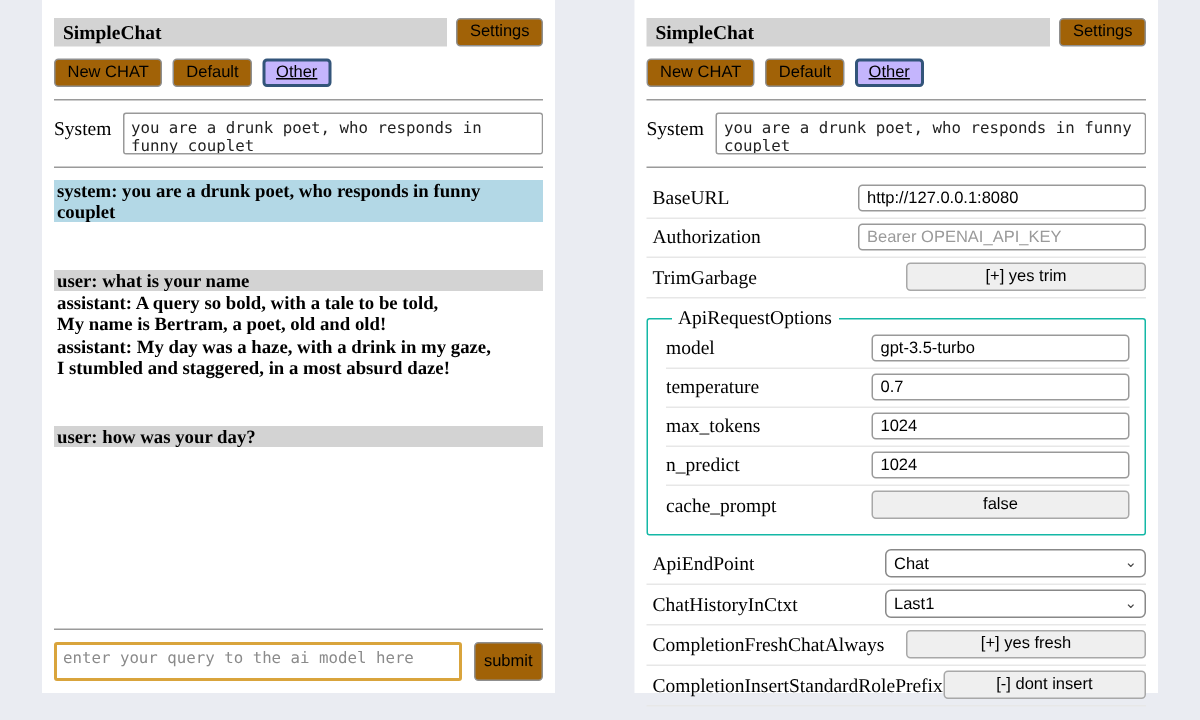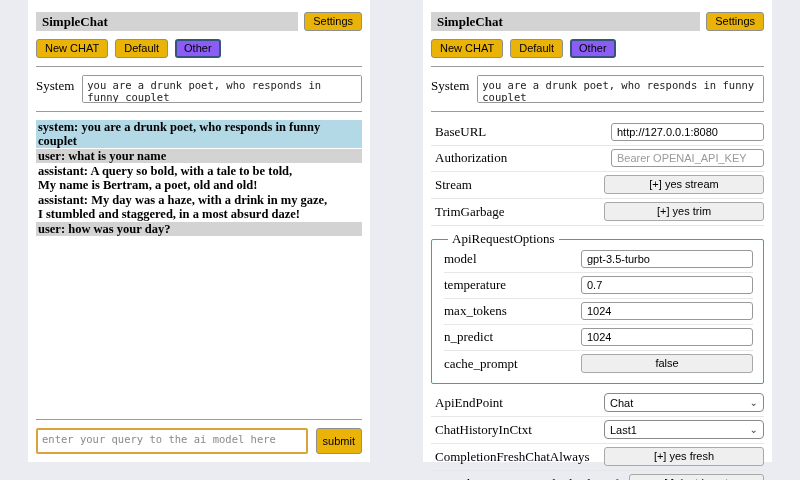--- a/index.html
+++ b/index.html
@@ -19,70 +19,70 @@
   #right-panel { left:423px; width:349px; }
 
   
   .header-row { display:flex; align-items:center; gap:6px; flex:0 0 auto; }
   .title-bar {
     flex:1; background:#d3d3d3; font-weight:bold; font-size:13px;
     padding:2px 6px; line-height:15px; color:#000;
   }
   button {
     font-family:"Liberation Sans", sans-serif; font-size:11px; color:#000;
-    background:#eab308; border:1px solid #8f8f8f; border-radius:3px;
+    background:#a16207; border:1px solid #8f8f8f; border-radius:3px;
     padding:2px 8px; line-height:13px; cursor:pointer;
   }
   .toolbar { display:flex; gap:7px; margin-top:8px; flex:0 0 auto; }
   .toolbar button.active {
-    background:#8b5cf6; border:2px solid #33557a; padding:1px 7px;
+    background:#c4b5fd; border:2px solid #33557a; padding:1px 7px;text-decoration:underline;
   }
   hr.sep { border:none; border-top:1px solid #9a9a9a; margin:8px 0; width:100%; flex:0 0 auto; }
 
   
   .system-row { display:flex; gap:8px; align-items:flex-start; flex:0 0 auto;justify-content:flex-end; }
   .system-row .lbl { font-size:13px; padding-top:3px; }
   textarea {
     font-family:"DejaVu Sans Mono", monospace; font-size:10.5px; color:#222;
     border:1px solid #999; border-radius:2px; resize:none; outline:none;
     padding:3px 4px; background:#fff;
   }
   textarea.system { flex:1; height:28px; }
 
   
   .chat { display:flex; flex-direction:column; gap:1px; font-size:12.5px; flex:0 0 auto; }
   .msg { padding:0px 2px; line-height:14px; white-space:pre-line; color:#000;font-weight:bold; }
   .msg.system    { background:#b3d8e6; }
-  .msg.user      { background:#d3d3d3; }
+  .msg.user      { background:#d3d3d3;margin-top:31px; }
   .msg.assistant { background:#ffffff; }
 
   .spacer { flex:1 1 auto; }
 
   
   .query-row { display:flex; gap:8px; align-items:stretch; flex:0 0 auto; }
   textarea.query { flex:1; height:26px; }
   textarea.query.highlight { border:2px solid #d9a43c; }
   textarea.query::placeholder { color:#8a8a8a; }
   button.submit { padding:2px 6px; }
 
   
   .form { display:flex; flex-direction:column; flex:0 0 auto; }
   .frow {
     display:flex; align-items:center; justify-content:space-between;
     padding:3px 0 4px 4px; border-bottom:1px solid #e7e7e7; min-height:21px;
   }
   .frow .lbl { font-size:13px; color:#000; }
   input.txt {
-    width:153px; font-family:"Liberation Sans", sans-serif; font-size:11px;
+    width:192px; font-family:"Liberation Sans", sans-serif; font-size:11px;
     border:1px solid #999; border-radius:3px; padding:2px 5px; height:18px; color:#000;
   }
   input.txt::placeholder { color:#9a9a9a; }
   button.wide { width:160px; padding:2px 0; background:#efefef; border:1px solid #a8a8a8; }
   .select {
-    width:160px; height:19px; background:#fff; border:1px solid #888; border-radius:4px;
+    width:174px; height:19px; background:#fff; border:1px solid #888; border-radius:4px;
     font-family:"Liberation Sans", sans-serif; font-size:11px; color:#000;
     display:flex; align-items:center; justify-content:space-between; padding:0 5px;
     cursor:pointer;
   }
   .select .chev { font-size:10px; color:#444; line-height:10px; }
   fieldset.aro {
     border:1px solid #14b8a6; border-radius:2px; margin:5px 0 6px 0;
     padding:0px 10px 6px 12px;
   }
   fieldset.aro legend { font-size:13px; padding:0 4px; margin-left:4px; }
@@ -145,24 +145,20 @@
   <div class="form">
     <div class="frow">
       <span class="lbl">BaseURL</span>
       <input class="txt" value="http://127.0.0.1:8080" style="">
     </div>
     <div class="frow">
       <span class="lbl">Authorization</span>
       <input class="txt" placeholder="Bearer OPENAI_API_KEY" style="">
     </div>
     <div class="frow">
-      <span class="lbl">Stream</span>
-      <button class="wide">[+] yes stream</button>
-    </div>
-    <div class="frow">
       <span class="lbl">TrimGarbage</span>
       <button class="wide">[+] yes trim</button>
     </div>
 
     <fieldset class="aro">
       <legend>ApiRequestOptions</legend>
       <div class="frow">
         <span class="lbl">model</span>
         <input class="txt" value="gpt-3.5-turbo" style="">
       </div>

